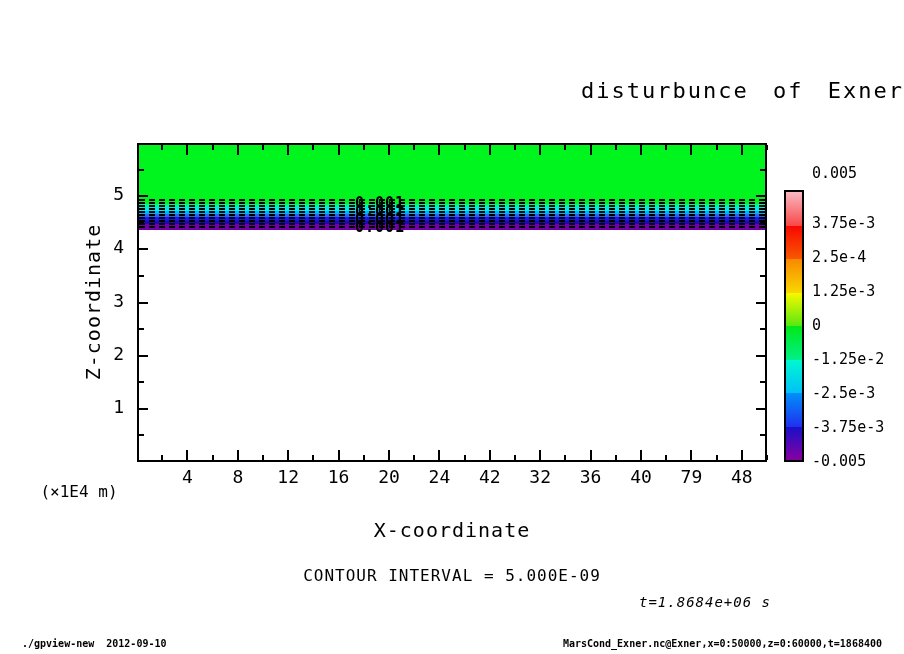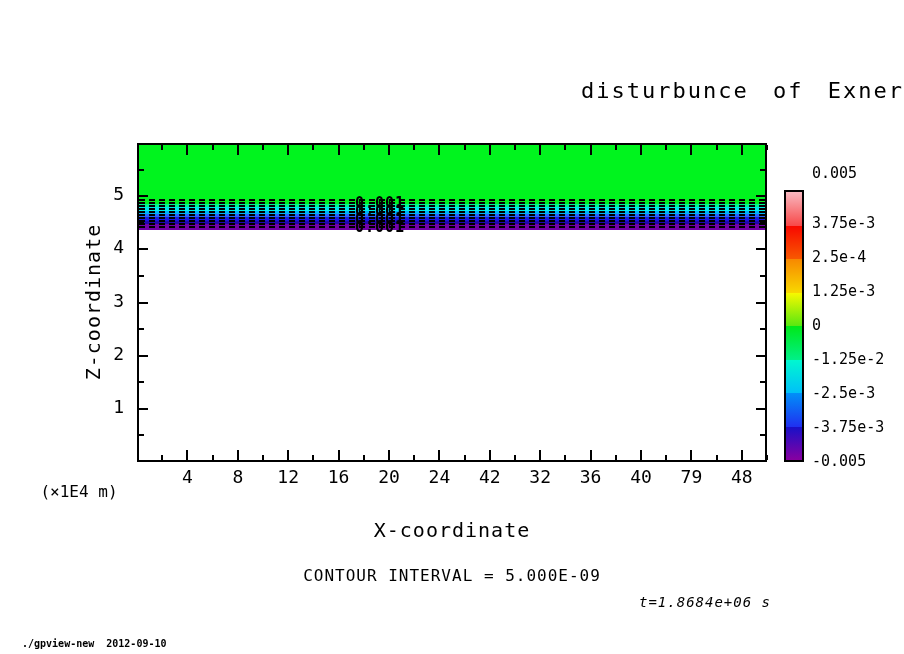--- a/index.html
+++ b/index.html
@@ -161,20 +161,21 @@
 
   <div id="yunit" class="abs">(×1E4 m)</div>
 
   <div id="xlabel" class="abs">X-coordinate</div>
 
   <div id="cinterval" class="abs">CONTOUR INTERVAL = 5.000E-09</div>
 
   <div id="timetext" class="abs">t=1.8684e+06 s</div>
 
   <div id="footer-left" class="abs footer">./gpview-new  2012-09-10</div>
+  <div id="footer-right" class="abs footer">MarsCond_Exner.nc@Exner,x=0:50000,z=0:60000,t=1868400</div>
 
 <div class="xlab" style="left: 187.4px; top: 466px;">4</div>
     <div class="xlab" style="left: 237.8px; top: 466px;">8</div>
     <div class="xlab" style="left: 288.2px; top: 466px;">12</div>
     <div class="xlab" style="left: 338.6px; top: 466px;">16</div>
     <div class="xlab" style="left: 389px; top: 466px;">20</div>
     <div class="xlab" style="left: 439.4px; top: 466px;">24</div>
     <div class="xlab" style="left: 489.8px; top: 466px;">42</div>
     <div class="xlab" style="left: 540.2px; top: 466px;">32</div>
     <div class="xlab" style="left: 590.6px; top: 466px;">36</div>

